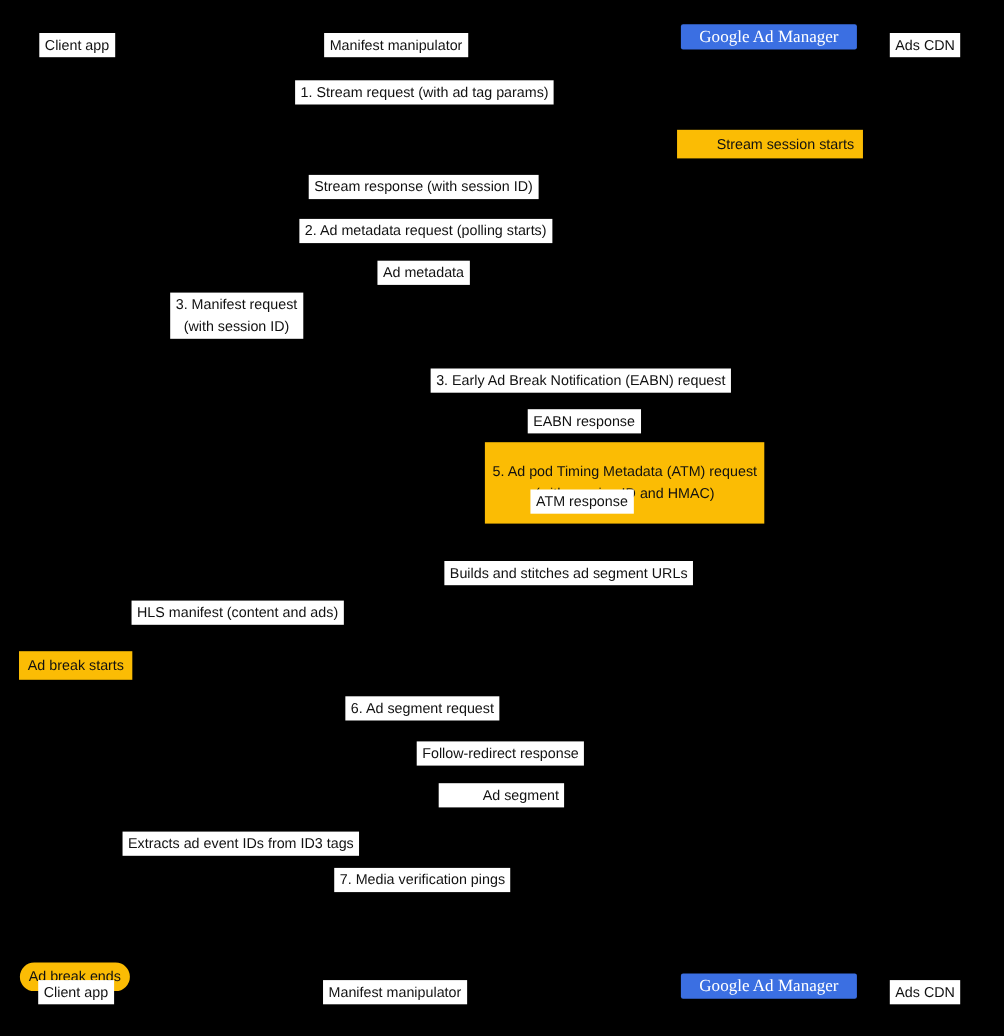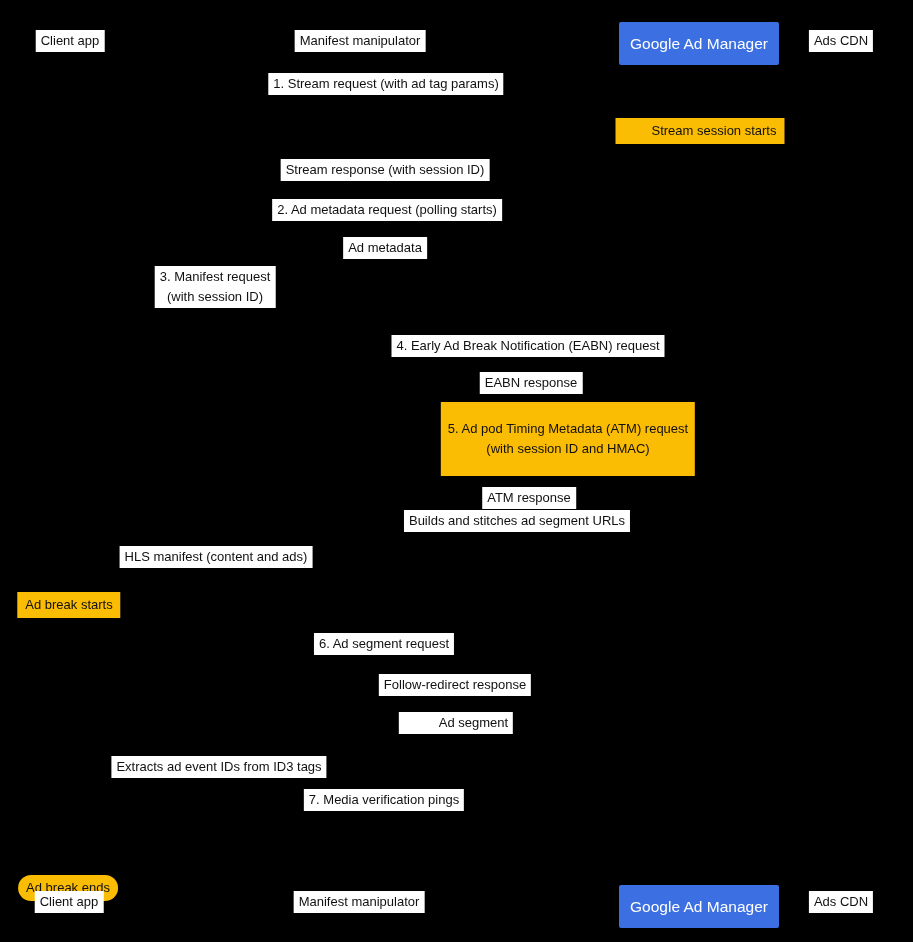--- a/index.html
+++ b/index.html
@@ -29,42 +29,43 @@
     white-space:nowrap;
     text-align:center;
   }
   .multi{white-space:pre-line;}
   .note{background:var(--note-bg);padding:3px 8px;}
   .actor-primary{
     position:absolute;
     transform:translateX(-50%);
     background:var(--primary-bg);
     color:var(--primary-text);
-    width:160px;height:43px;
+    width:160px;height:23px;
     display:flex;align-items:center;justify-content:center;
     font-size:15.5px;
     border-radius:2px;
     white-space:nowrap;
+    font-family:Liberation Serif, serif;
   }
   
   #a-top-1{left:70px;top:30px;}
   #a-top-2{left:360px;top:30px;}
   #a-top-3{left:699px;top:22px;}
   #a-top-4{left:841px;top:30px;}
   
   #m1{left:386px;top:73px;}
   #n1{left:700px;top:118px;padding-left:36px;}
   #m2{left:385px;top:159px;}
   #m3{left:387px;top:199px;}
   #m4{left:385px;top:237px;}
   #m5{left:215px;top:266px;}
   #m6{left:528px;top:335px;}
   #m7{left:531px;top:372px;}
   #n2{left:558px;top:402px;padding:17px 7px;margin-left:10px;}
-  #m8{left:529px;top:487px;}
+  #m8{left:529px;top:445px;}
   #m9{left:517px;top:510px;}
   #m10{left:216px;top:546px;}
   #n3{left:69px;top:592px;}
   #m11{left:384px;top:633px;}
   #m12{left:455px;top:674px;}
   #m13{left:456px;top:712px;padding-left:40px;}
   #m14{left:219px;top:756px;}
   #m15{left:384px;top:789px;}
   #n4{left:68px;top:875px;border-radius:13px;}
   
@@ -83,21 +84,21 @@
   <div class="actor-primary" id="a-top-3">Google Ad Manager</div>
   <div class="lbl" id="a-top-4">Ads CDN</div>
 
   <div class="lbl" id="m1">1. Stream request (with ad tag params)</div>
   <div class="lbl note" id="n1">Stream session starts</div>
   <div class="lbl" id="m2">Stream response (with session ID)</div>
   <div class="lbl" id="m3">2. Ad metadata request (polling starts)</div>
   <div class="lbl" id="m4">Ad metadata</div>
   <div class="lbl multi" id="m5">3. Manifest request
 (with session ID)</div>
-  <div class="lbl" id="m6">4. Early Ad Break Notification (EABN) request</div>
+  <div class="lbl" id="m6">3. Early Ad Break Notification (EABN) request</div>
   <div class="lbl" id="m7">EABN response</div>
   <div class="lbl note multi" id="n2">5. Ad pod Timing Metadata (ATM) request
 (with session ID and HMAC)</div>
   <div class="lbl" id="m8">ATM response</div>
   <div class="lbl" id="m10">HLS manifest (content and ads)</div>
   <div class="lbl" id="m9">Builds and stitches ad segment URLs</div>
   <div class="lbl note" id="n3">Ad break starts</div>
   <div class="lbl" id="m11">6. Ad segment request</div>
   <div class="lbl" id="m12">Follow-redirect response</div>
   <div class="lbl" id="m13">Ad segment</div>

